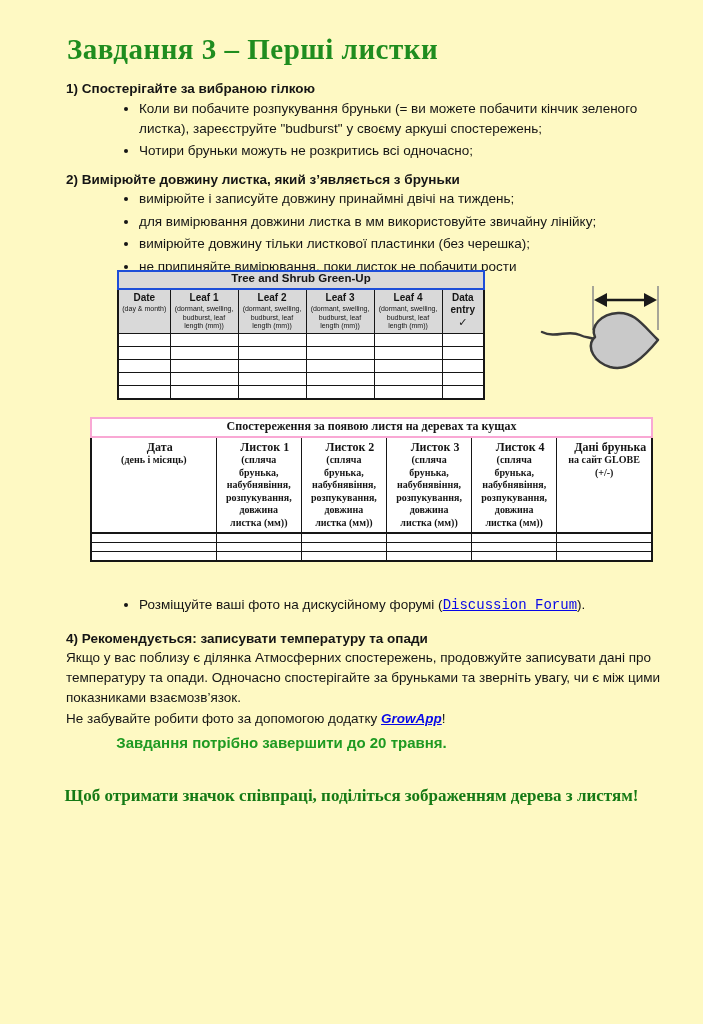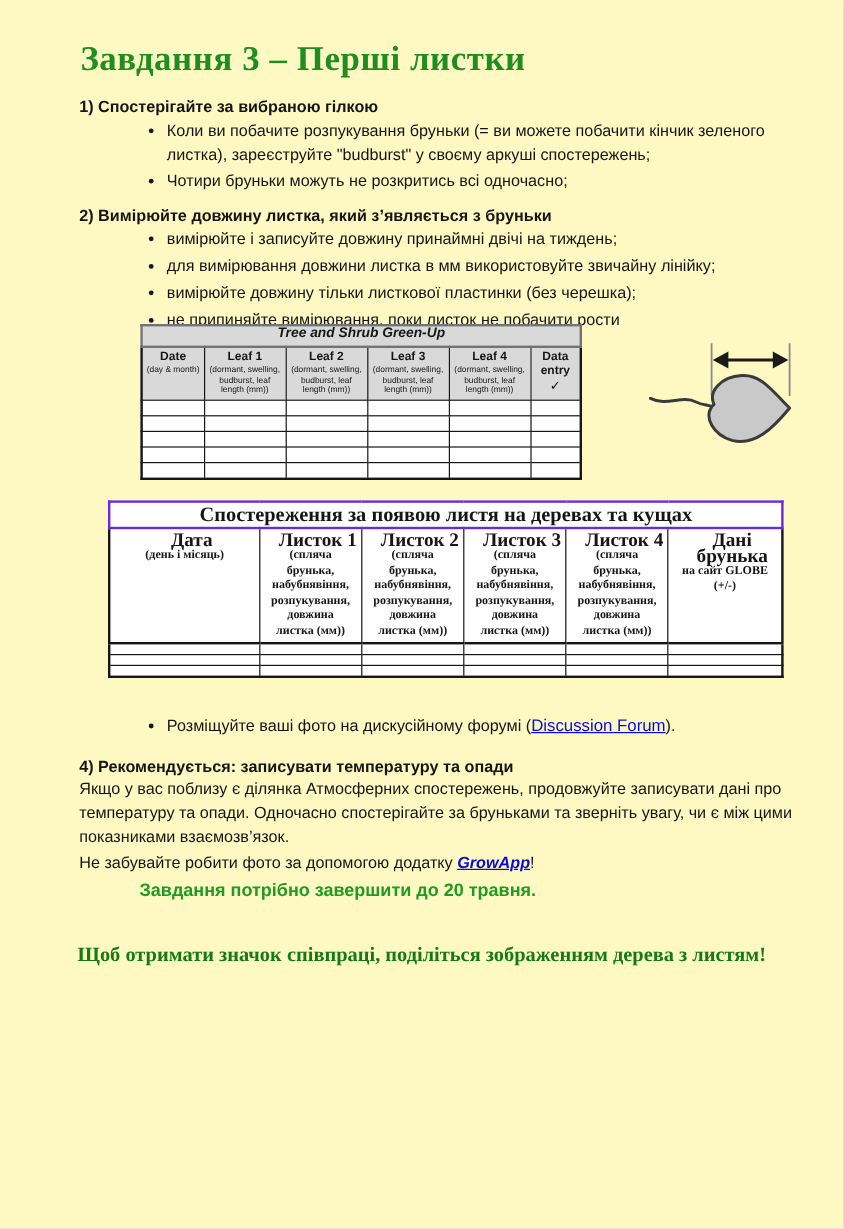--- a/index.html
+++ b/index.html
@@ -5,44 +5,44 @@
   html,body{margin:0;padding:0;background:#e8e8e8;}
   #page{position:relative;width:703px;height:1024px;background:#fef9c3;
         font-family:"Liberation Sans",sans-serif;color:#151515;overflow:hidden;
         margin:0 auto;box-shadow:0 0 4px rgba(0,0,0,.3);}
   .abs{position:absolute;}
   h1.doc-title{margin:0;font-family:"Liberation Serif",serif;font-weight:bold;
         font-size:29px;color:#1f8d1f;letter-spacing:.5px;}
   .sec-head{font-weight:bold;font-size:13.5px;}
   ul.bullets{margin:0;padding:0 0 0 22px;list-style-type:disc;}
   ul.bullets li{font-size:13.5px;line-height:19.5px;margin-bottom:3px;}
-  .link-serif{font-family:Liberation Sans, sans-serif;color:#0707e8;text-decoration:underline;font-size:14px;}
+  .link-serif{font-family:Liberation Mono, monospace;color:#0707e8;text-decoration:underline;font-size:14px;}
   .link-bold{color:#0707e8;text-decoration:underline;font-weight:bold;font-style:italic;}
   .para{font-size:13.5px;line-height:20px;width:606px;}
   .note-line{font-size:13.5px;line-height:20px;margin-top:1px;}
   .green-center{width:563px;text-align:center;font-weight:bold;font-size:15px;color:#1f9a22;}
   .green-serif{width:703px;text-align:center;font-weight:bold;font-size:17px;color:#157a15;
         font-family:"Liberation Serif",serif;}
   
   table.t1{border-collapse:collapse;table-layout:fixed;width:368px;background:#fff;}
   table.t1 th,table.t1 td{border:1px solid #161616;padding:0;overflow:hidden;}
-  table.t1 .ttl{background:#d9d9d9;font-weight:bold;font-size:11.5px;text-align:center;height:16px;border:2px solid #737373;font-style:italic;}
+  table.t1 .ttl{background:#d9d9d9;font-weight:bold;font-size:11.5px;text-align:center;height:16px;border:2px solid #1d4ed8;}
   table.t1 th{background:#d9d9d9;vertical-align:top;text-align:center;font-weight:normal;}
   table.t1 .hname{display:block;font-weight:bold;font-size:10px;line-height:12px;padding-top:2px;}
   table.t1 .hdet{display:block;font-size:7px;line-height:8.5px;padding:1px 2px 2px 2px;}
   table.t1 .hcheck{display:block;font-size:11px;line-height:12px;}
   table.t1 tbody td{height:12px;}
   table.t1{border:2px solid #161616;}
   
   table.t2{border-collapse:collapse;table-layout:fixed;width:563px;background:#fff;
         font-family:"Liberation Serif",serif;border:2px solid #161616;}
   table.t2 th,table.t2 td{border:1px solid #161616;padding:0;overflow:hidden;}
-  table.t2 .ttl{font-weight:bold;font-size:17px;text-align:center;height:17px;border:2px solid #6d28d9;}
+  table.t2 .ttl{font-weight:bold;font-size:12px;text-align:center;height:17px;border:2px solid #f9a8d4;}
   table.t2 th{vertical-align:top;text-align:center;font-weight:bold;border-bottom:2px solid #161616;}
-  table.t2 .hname{display:block;font-size:16px;line-height:13px;padding-top:3px;padding-left:12px;}
+  table.t2 .hname{display:block;font-size:12px;line-height:13px;padding-top:3px;padding-left:12px;}
   table.t2 .hdet{display:block;font-size:10px;line-height:12.5px;padding:0 6px 3px 6px;}
   table.t2 tbody td{height:8px;}
   .diag{position:absolute;}
 </style>
 </head>
 <body>
 
 <div id="page">
 
   <h1 class="doc-title abs" style="left:67px;top:33px;">Завдання 3 – Перші листки</h1>

